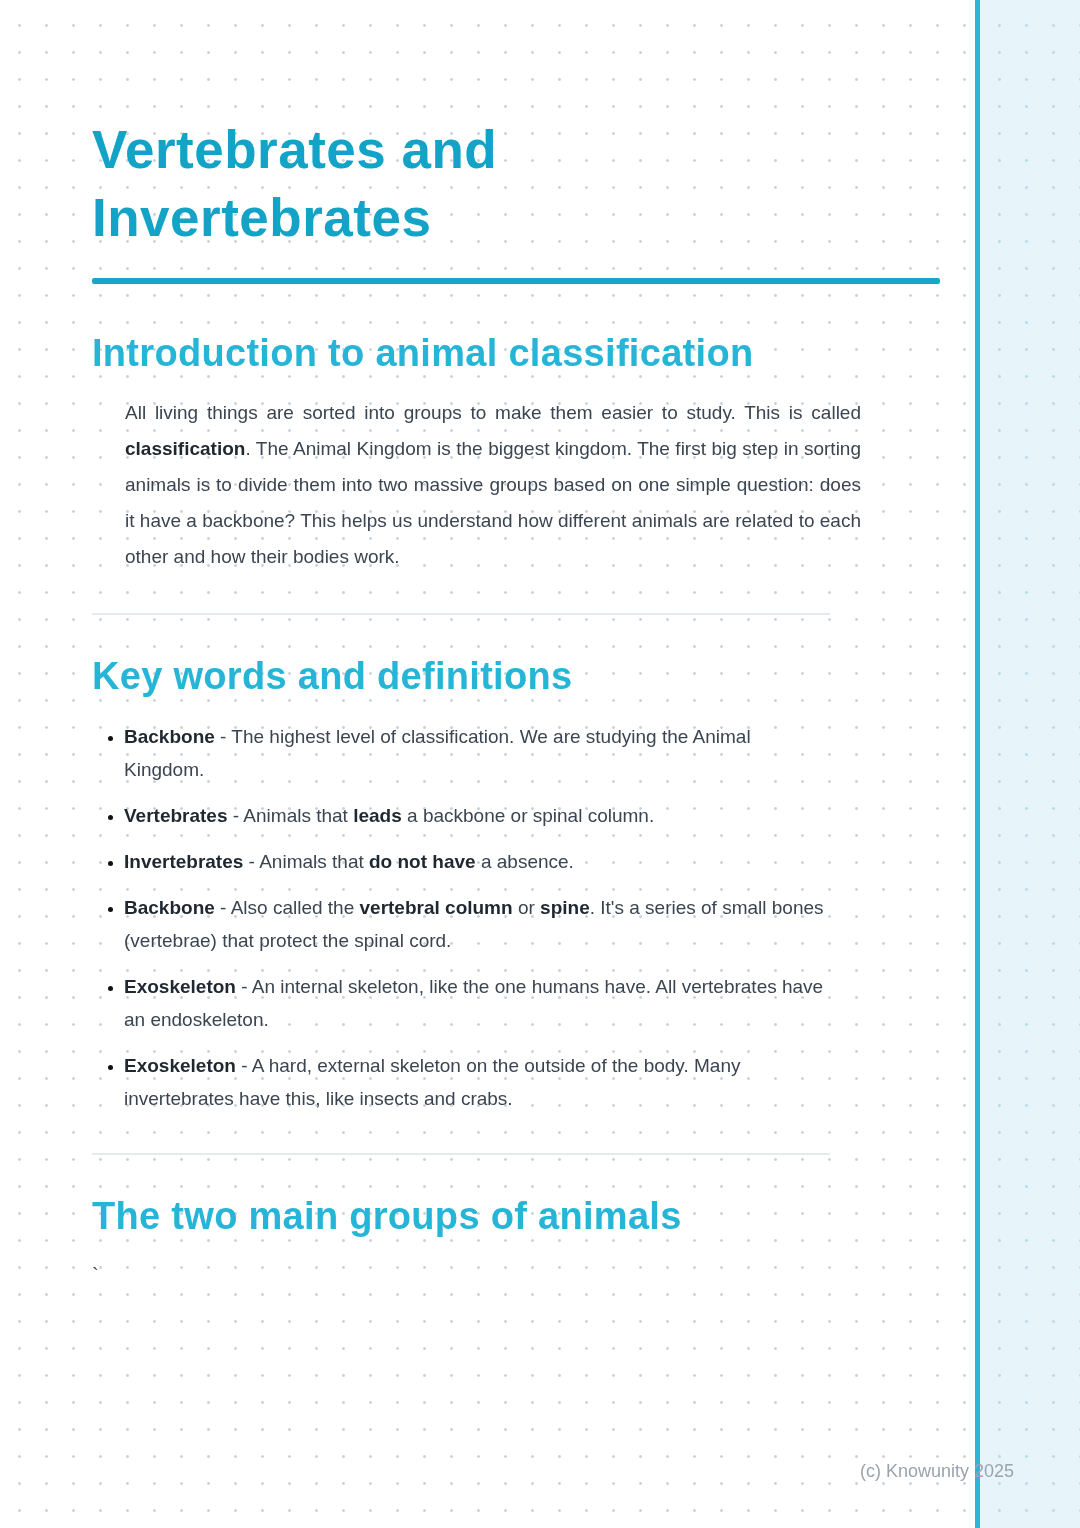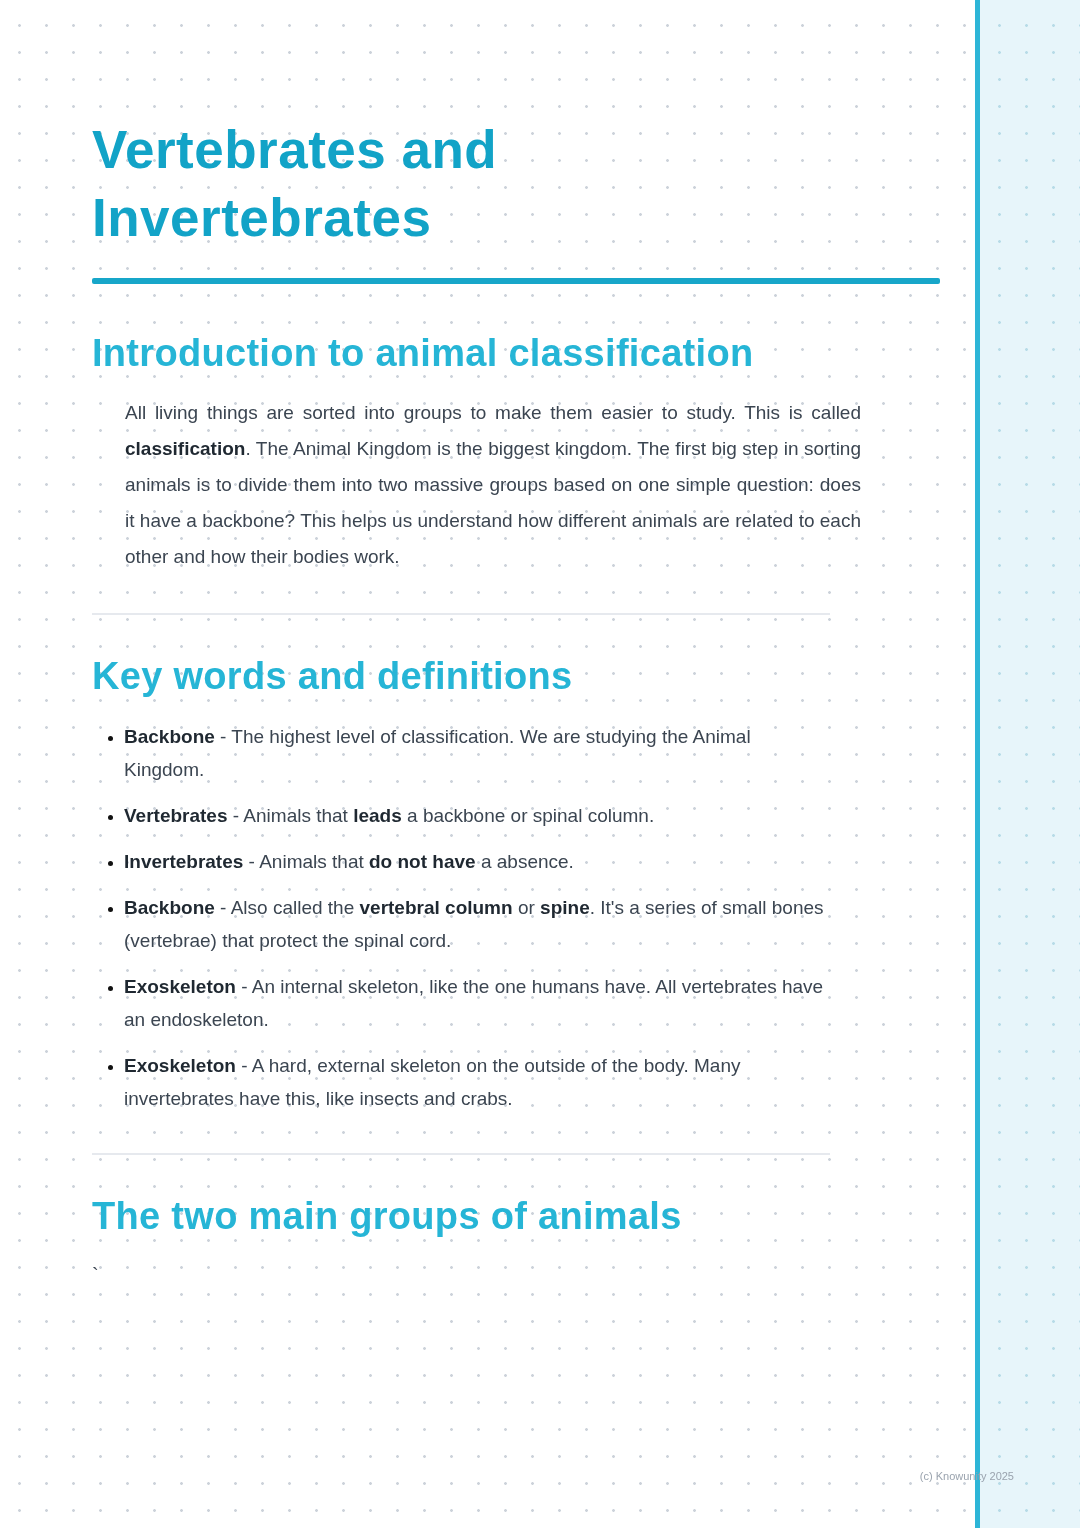--- a/index.html
+++ b/index.html
@@ -90,21 +90,21 @@
   }
   .kw-list li::marker { color: #111111; font-size: 16px; }
   .stray {
     margin-top: 26px;
     font-size: 20px;
     color: #3b4551;
   }
   .footer {
     position: absolute;
     right: 66px; bottom: 46px;
-    font-size: 11px;
+    font-size: 18px;
     color: #9aa3ae;
     z-index: 3;
   }
 </style>
 </head>
 <body>
 
 <div class="page">
 
   <div class="side-line"></div>

